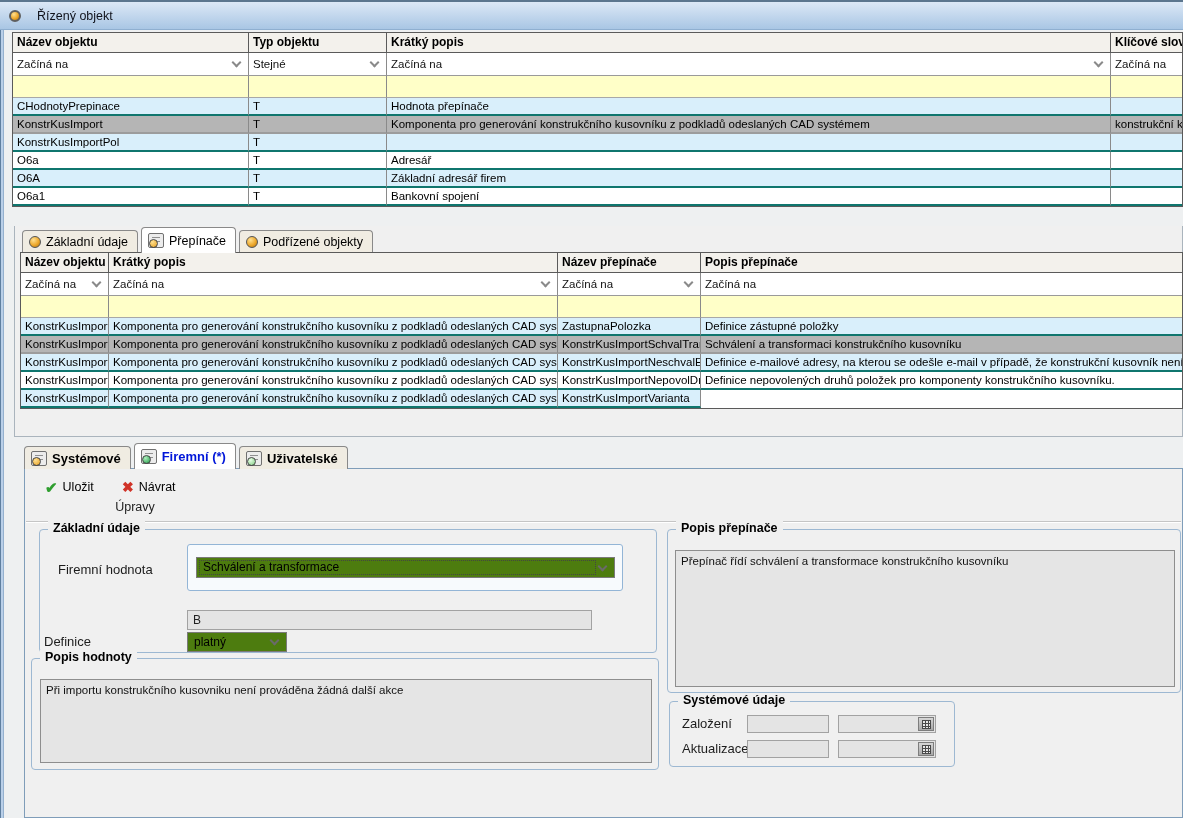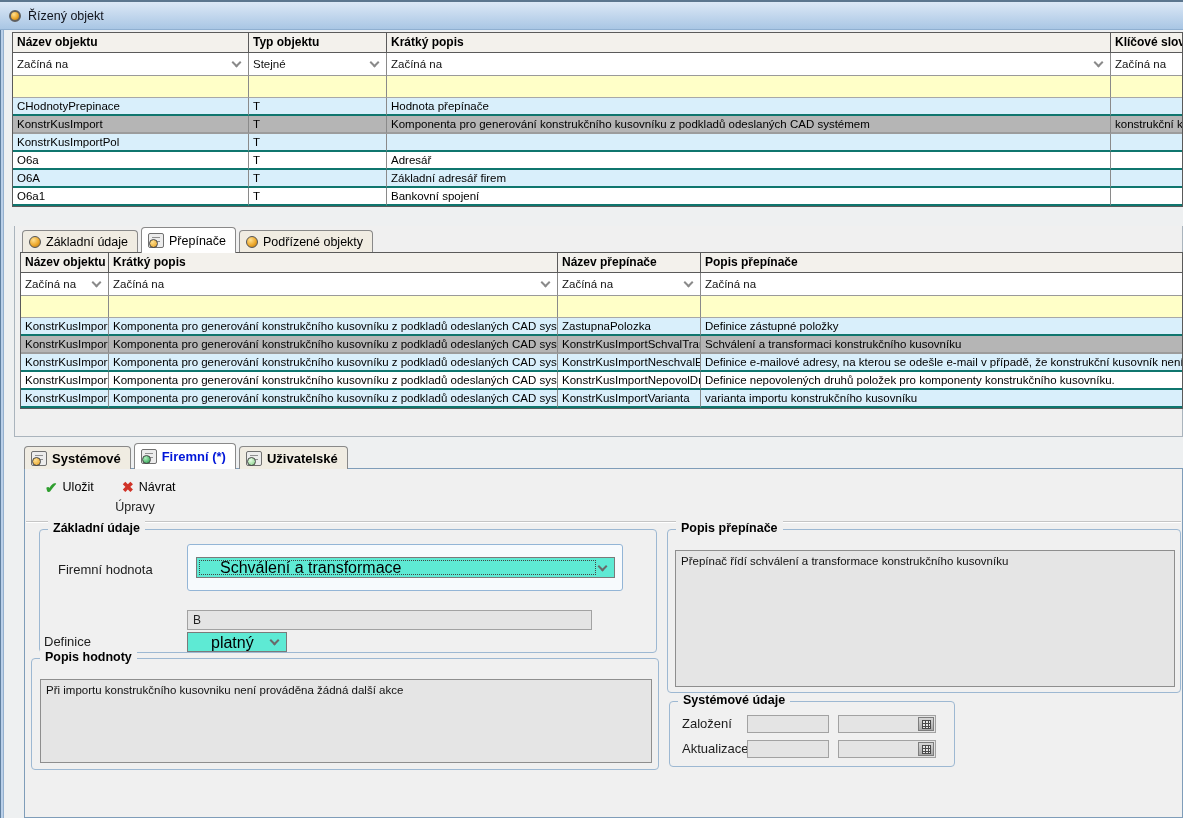--- a/index.html
+++ b/index.html
@@ -1,21 +1,21 @@
 <!DOCTYPE html>
 <html><head>
 <meta charset="utf-8">
 <style>
 *{box-sizing:border-box;margin:0;padding:0}
 html,body{width:1183px;height:818px;overflow:hidden}
 body{font-family:"Liberation Sans",sans-serif;background:#eef0f1;position:relative;color:#000}
 .leftframe{position:absolute;left:0;top:0;bottom:0;width:4px;background:#b9cfe8;border-right:1px solid #94b0ce;border-left:1px solid #5f7fa0}
 .titlebar{position:absolute;left:0;top:0;right:0;height:30px;background:linear-gradient(#dce8f6,#a9c6e4);border-top:2px solid #5c768e;border-bottom:1px solid #8fafd0;display:flex;align-items:center;padding-left:9px}
 .coin{width:12px;height:12px;border-radius:50%;background:radial-gradient(circle at 35% 30%,#ffe090,#eda82c 55%,#a96f12);border:2px solid #5f5f5f;flex:none}
-.titletext{font-size:12.5px;margin-left:7px;color:#10131c}
+.titletext{font-size:12.5px;margin-left:16px;color:#10131c}
 
 .grid{position:absolute;background:#fff;border:1px solid #5a5a5a}
 .row{display:flex;align-items:stretch}
 .cell{border-right:1px solid #8a8a8a;padding:0 4px;white-space:nowrap;overflow:hidden;font-size:11.5px}
 .hrow .cell{background:#f3f1ec;font-weight:bold;font-size:12px;border-right:1px solid #5a5a5a;border-bottom:1px solid #5a5a5a;height:20px;line-height:19px}
 .frow .cell{position:relative;background:#fff;height:23px;line-height:22px;border-bottom:1px solid #9a9a9a;color:#111}
 .yrow .cell{background:#ffffc8;height:22px;border-bottom:1px solid #a8a8a8}
 .drow .cell{height:18px;line-height:17px;border-bottom:2px solid #0f766e}
 .drow.blue .cell{background:#d9effb}
 .drow.white .cell{background:#ffffff}
@@ -44,21 +44,21 @@
 
 .tbtn{position:absolute;display:flex;align-items:center;gap:5px;font-size:12.5px;height:22px;padding:0 4px}
 .check{color:#2f9e2f;font-size:15px;font-weight:bold;line-height:1}
 .cross{color:#d03328;font-size:14px;font-weight:bold;line-height:1}
 .grouplabel{position:absolute;left:50px;top:31px;width:120px;text-align:center;font-size:12.5px;color:#222}
 .ribbonline{position:absolute;left:1px;right:1px;top:52px;height:1px;background:#c5c5c5;box-shadow:0 1px 0 #ffffff}
 
 .group{position:absolute;border:1px solid #9db8d2;border-radius:4px}
 .glabel{position:absolute;top:-9px;left:8px;background:#f0f0f0;padding:0 5px;font-weight:bold;font-size:12.5px;white-space:nowrap}
 .flabel{position:absolute;font-size:13px;color:#1c1c1c;white-space:nowrap}
-.combo{position:absolute;background:#5eead4;border:1px solid #7a7a7a;font-size:16px;padding:0 20px 0 23px;line-height:19px;white-space:nowrap;overflow:hidden}
+.combo{position:absolute;background:#4d7c0f;border:1px solid #7a7a7a;font-size:12px;padding:0 20px 0 6px;line-height:19px;white-space:nowrap;overflow:hidden}
 .combo .chev{border-color:#6a6a6a}
 .focuswrap{position:absolute;border:1px solid #93b5d6;border-radius:3px;background:#f7fafd}
 .focusrect{position:absolute;inset:2px 18px 2px 2px;border:1px dotted #444;pointer-events:none}
 .dis{position:absolute;background:#e4e4e4;border:1px solid #a2a2a2;font-size:12px;padding:0 5px;line-height:18px;color:#222;white-space:nowrap;overflow:hidden}
 .tarea{position:absolute;background:#e5e5e5;border:1px solid #8e8e8e;font-size:11.5px;padding:3px 5px;color:#111;line-height:14px;overflow:hidden}
 .calbtn{position:absolute;right:1px;top:1px;width:16px;height:14px;background:linear-gradient(#d6d6d6,#a8a8a8);border:1px solid #7d7d7d}
 .calbtn i{position:absolute;left:3px;top:2px;width:9px;height:9px;border:1px solid #4a4a4a;background-image:repeating-linear-gradient(to right,transparent 0 2px,#4a4a4a 2px 3px),repeating-linear-gradient(to bottom,transparent 0 2px,#4a4a4a 2px 3px);background-color:#e8e8e8}
 </style>
 </head>
 <body>
@@ -185,21 +185,20 @@
     <div class="row drow white">
       <div class="cell c1">KonstrKusImport</div>
       <div class="cell c2">Komponenta pro generování konstrukčního kusovníku z podkladů odeslaných CAD systémem</div>
       <div class="cell c3">KonstrKusImportNepovolDruh</div>
       <div class="cell c4">Definice nepovolených druhů položek pro komponenty konstrukčního kusovníku.</div>
     </div>
     <div class="row drow blue">
       <div class="cell c1">KonstrKusImport</div>
       <div class="cell c2">Komponenta pro generování konstrukčního kusovníku z podkladů odeslaných CAD systémem</div>
       <div class="cell c3">KonstrKusImportVarianta</div>
-      <div class="cell c4">varianta importu konstrukčního kusovníku</div>
     </div>
   </div>
 </div>
 
 <div class="tabstrip tabs-lower" style="left:24px;top:443px;z-index:2">
   <div class="tab">
     <span class="swicon">
         <span class="ball amber"></span>
       </span>
     <span class="lbl">Systémové</span>

